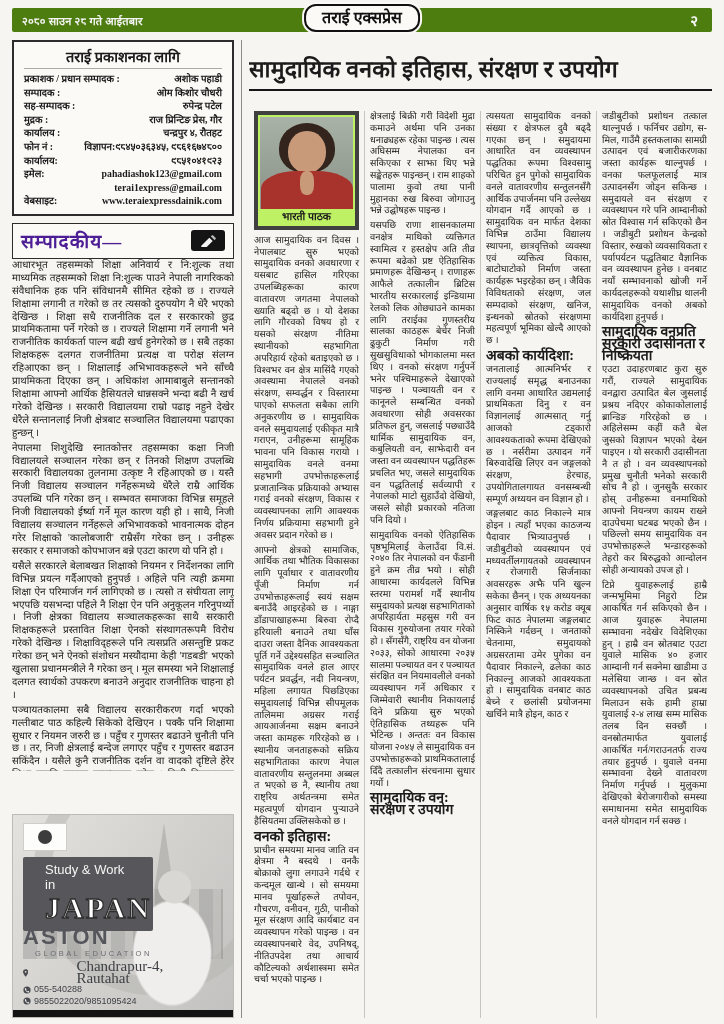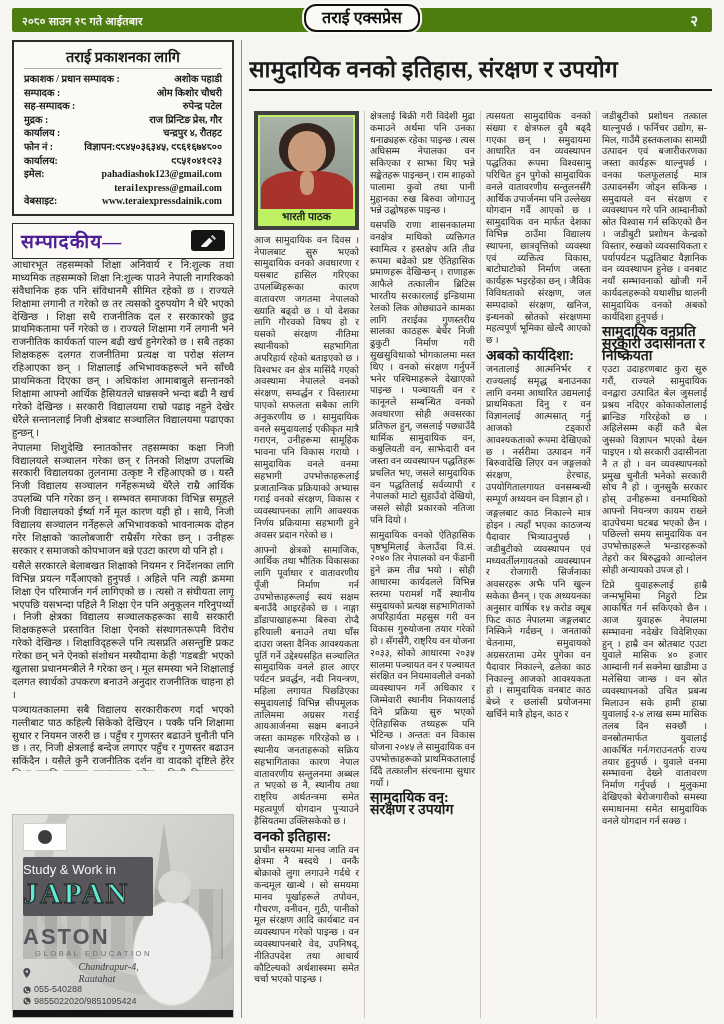--- a/index.html
+++ b/index.html
@@ -54,28 +54,28 @@
   .ad-city { position:absolute; left:10px; bottom:58px; width:200px; height:70px; opacity:.5;
     background:repeating-linear-gradient(90deg,#9a9a98 0 14px,#b5b4b1 14px 22px,#8f8f8d 22px 34px,#c0bfbc 34px 44px); }
   .ad-tower { position:absolute; right:56px; top:8px; width:0; height:0; border-left:13px solid transparent; border-right:13px solid transparent; border-bottom:90px solid #a8a7a4; opacity:.6; }
   .ad-girl { position:absolute; right:8px; bottom:4px; width:120px; height:150px;
     background:
       radial-gradient(circle at 58% 16%, #d8d7d4 0 16px, rgba(0,0,0,0) 17px),
       radial-gradient(ellipse at 56% 60%, #efeeec 0 38px, rgba(0,0,0,0) 40px);
   }
   .ad-flag { position:absolute; left:10px; top:8px; width:44px; height:28px; background:#fdfdfc; border:1px solid #cfcecb; display:flex; align-items:center; justify-content:center; }
   .ad-flag-dot { width:14px; height:14px; border-radius:50%; background:#3c3c3c; }
-  .ad-banner { position:absolute; left:10px; top:42px; width:130px; background:#57565a; color:#f5f5f4; padding:5px 0 7px; border-radius:2px; }
+  .ad-banner { position:absolute; left:10px; top:42px; width:130px; background:#57565a; color:#f5f5f4; padding:5px 22px 7px; border-radius:2px; }
   .ad-tagline { font-family:"Liberation Sans",sans-serif; font-size:13px; }
-  .ad-japan { font-family:"Liberation Serif",serif; font-size:30px; font-weight:bold; letter-spacing:2px; color:#5eead4; -webkit-text-stroke:1.3px #2e2e2e; line-height:1.05; }
+  .ad-japan { font-family:"Liberation Serif",serif; font-size:30px; font-weight:bold; letter-spacing:2px; color:#ffffff; -webkit-text-stroke:1.3px #2e2e2e; line-height:1.05; }
   .ad-brand { position:absolute; left:10px; bottom:10px; width:150px; font-family:"Liberation Sans",sans-serif; }
   .ad-brand-name { font-size:22px; font-weight:bold; color:#55565c; letter-spacing:2px; line-height:1; }
   .ad-brand-sub { font-size:7.5px; letter-spacing:2.6px; color:#6a6b70; margin:1px 12px 3px; }
   .ad-contact { display:flex; align-items:center; gap:3px; font-size:9px; color:#3f4045; line-height:11.5px; }
-  .ad-contact.it { font-style:italic; font-family:"Liberation Serif",serif; font-size:10px;gap:48px; }
+  .ad-contact.it { font-family:"Liberation Serif",serif; font-size:15px;gap:48px; }
   .ad-bottombar { position:absolute; left:0; right:0; bottom:0; height:7px; background:#141414; }
 
   
   .headline { font-size:23px; font-weight:bold; text-align:left; line-height:1.15; padding:2px 0 5px; border-bottom:2px solid #161616; letter-spacing:.2px; white-space:nowrap; overflow:hidden; }
   .cols { display:flex; margin-top:5px; height:916px; overflow:hidden; }
   .col { flex:1; min-width:0; padding:0 5px; font-size:9.4px; line-height:11.8px; text-align:justify; }
   .col + .col { border-left:1px solid #c8c5bf; }
   .col p { margin:0 0 3px; }
   .col h3 { font-size:14px; font-weight:bold; margin:3px 0 2px; line-height:12px; text-align:left; }
 

